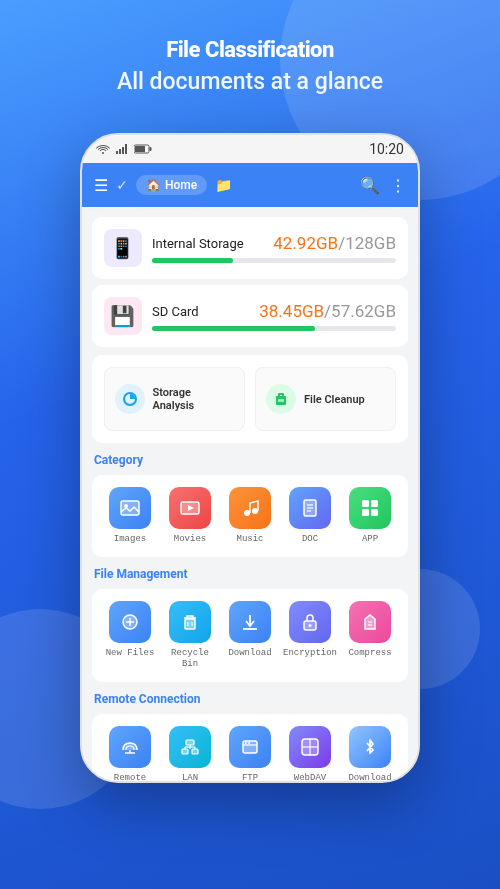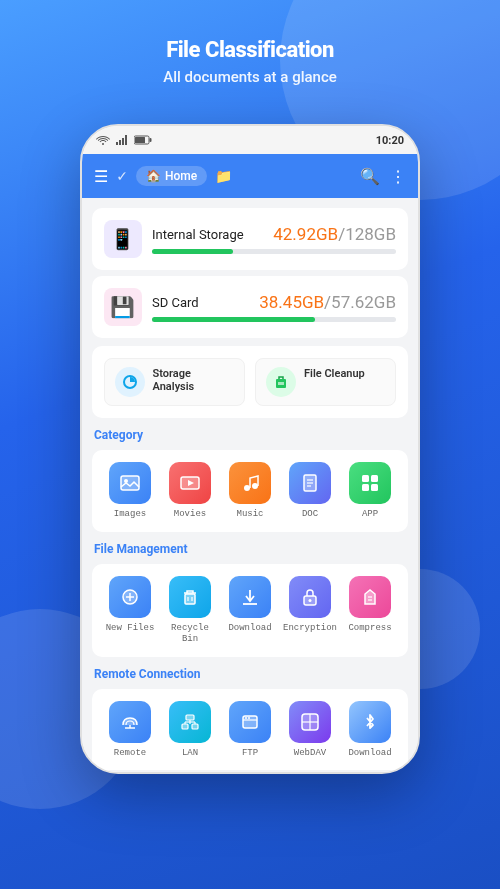--- a/index.html
+++ b/index.html
@@ -30,21 +30,21 @@
     }
     .page-title {
       color: white;
       font-size: 22px;
       font-weight: 800;
       letter-spacing: -0.5px;
       line-height: 1.1;
     }
     .page-subtitle {
       color: rgba(255,255,255,0.92);
-      font-size: 15px;
+      font-size: 23px;
       font-weight: 500;
       margin-top: 6px;
     }
 
     
     .phone-wrapper {
       display: flex;
       justify-content: center;
       margin-top: 18px;
       position: relative;
@@ -53,21 +53,21 @@
     .phone {
       width: 340px;
       height: 650px;
       background: white;
       border-radius: 38px;
       box-shadow: 0 20px 60px rgba(0,0,0,0.3);
       overflow: hidden;
       position: relative;
       border: 2px solid #e0e0e0;
     }
-    .status-time { font-size: 11px; font-weight: 700; color: #333; }
+    .status-time { font-size: 14px; font-weight: 400; color: #333; }
 
     
     .app-bar {
       background: #3b82f6;
       height: 44px;
       display: flex;
       align-items: center;
       padding: 0 12px;
       gap: 8px;
     }
@@ -129,23 +129,24 @@
       background: white;
       margin: 8px 10px 0;
       border-radius: 10px;
       padding: 12px;
       display: flex;
       gap: 10px;
     }
     .quick-btn {
       flex: 1;
       display: flex;
+      align-items: center;
       gap: 8px;
       border-radius: 8px;
-      padding: 8px 10px;
+      padding: 16px 10px;
       border: 1px solid #f0f0f0;
       cursor: pointer;
       background: #fafafa;
     }
     .quick-btn-icon {
       width: 30px; height: 30px;
       border-radius: 50%;
       display: flex; align-items: center; justify-content: center;
       font-size: 15px;
     }

